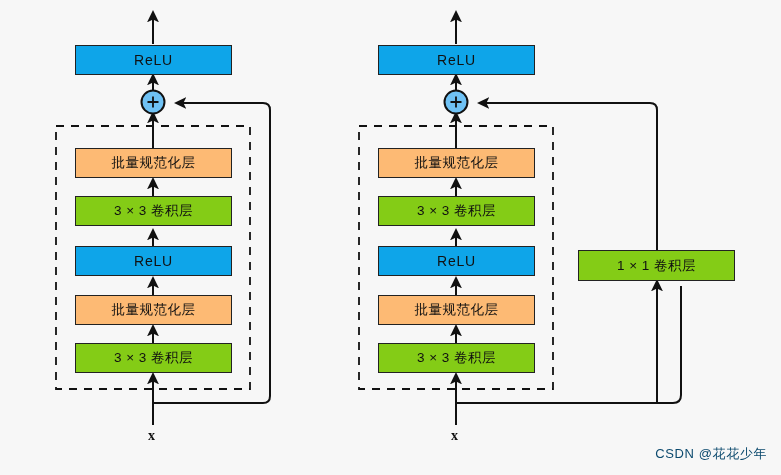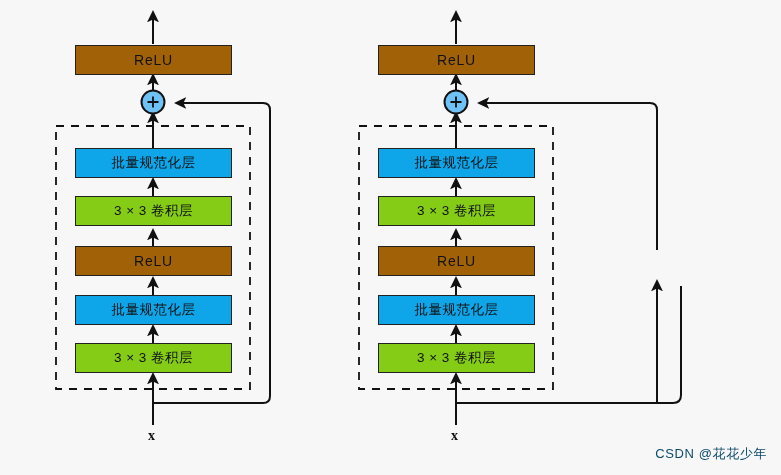--- a/index.html
+++ b/index.html
@@ -29,29 +29,29 @@
     display: flex;
     align-items: center;
     justify-content: center;
     font-size: 13.5px;
     color: #111111;
     letter-spacing: 0.5px;
     white-space: nowrap;
     background: #ffffff;
   }
   .node.relu {
-    background: #a16207;
+    background: #0ea5e9;
     font-size: 14px;
     letter-spacing: 0.8px;
   }
   .node.conv {
     background: #84cc16;
   }
   .node.bn {
-    background: #0ea5e9;
+    background: #fdba74;
   }
   .var-label {
     position: absolute;
     font-family: "Liberation Serif", "DejaVu Serif", serif;
     font-weight: bold;
     font-size: 14px;
     color: #111111;
   }
   .watermark {
     position: absolute;
@@ -136,18 +136,19 @@
   <div class="node bn" style="left:378px; top:148px; width:157px; height:30px;">批量规范化层</div>
 
   <div class="node conv" style="left:378px; top:196px; width:157px; height:30px;">3 × 3 卷积层</div>
 
   <div class="node relu" style="left:378px; top:246px; width:157px; height:30px;">ReLU</div>
 
   <div class="node bn" style="left:378px; top:295px; width:157px; height:30px;">批量规范化层</div>
 
   <div class="node conv" style="left:378px; top:343px; width:157px; height:30px;">3 × 3 卷积层</div>
 
+  <div class="node conv" style="left:578px; top:250px; width:157px; height:31px;">1 × 1 卷积层</div>
 
   <div class="var-label" style="left:451px; top:428px;">x</div>
 
   <div class="watermark" style="right:14px; bottom:12px;">CSDN @花花少年</div>
 
 </div>
 
 </body></html>

